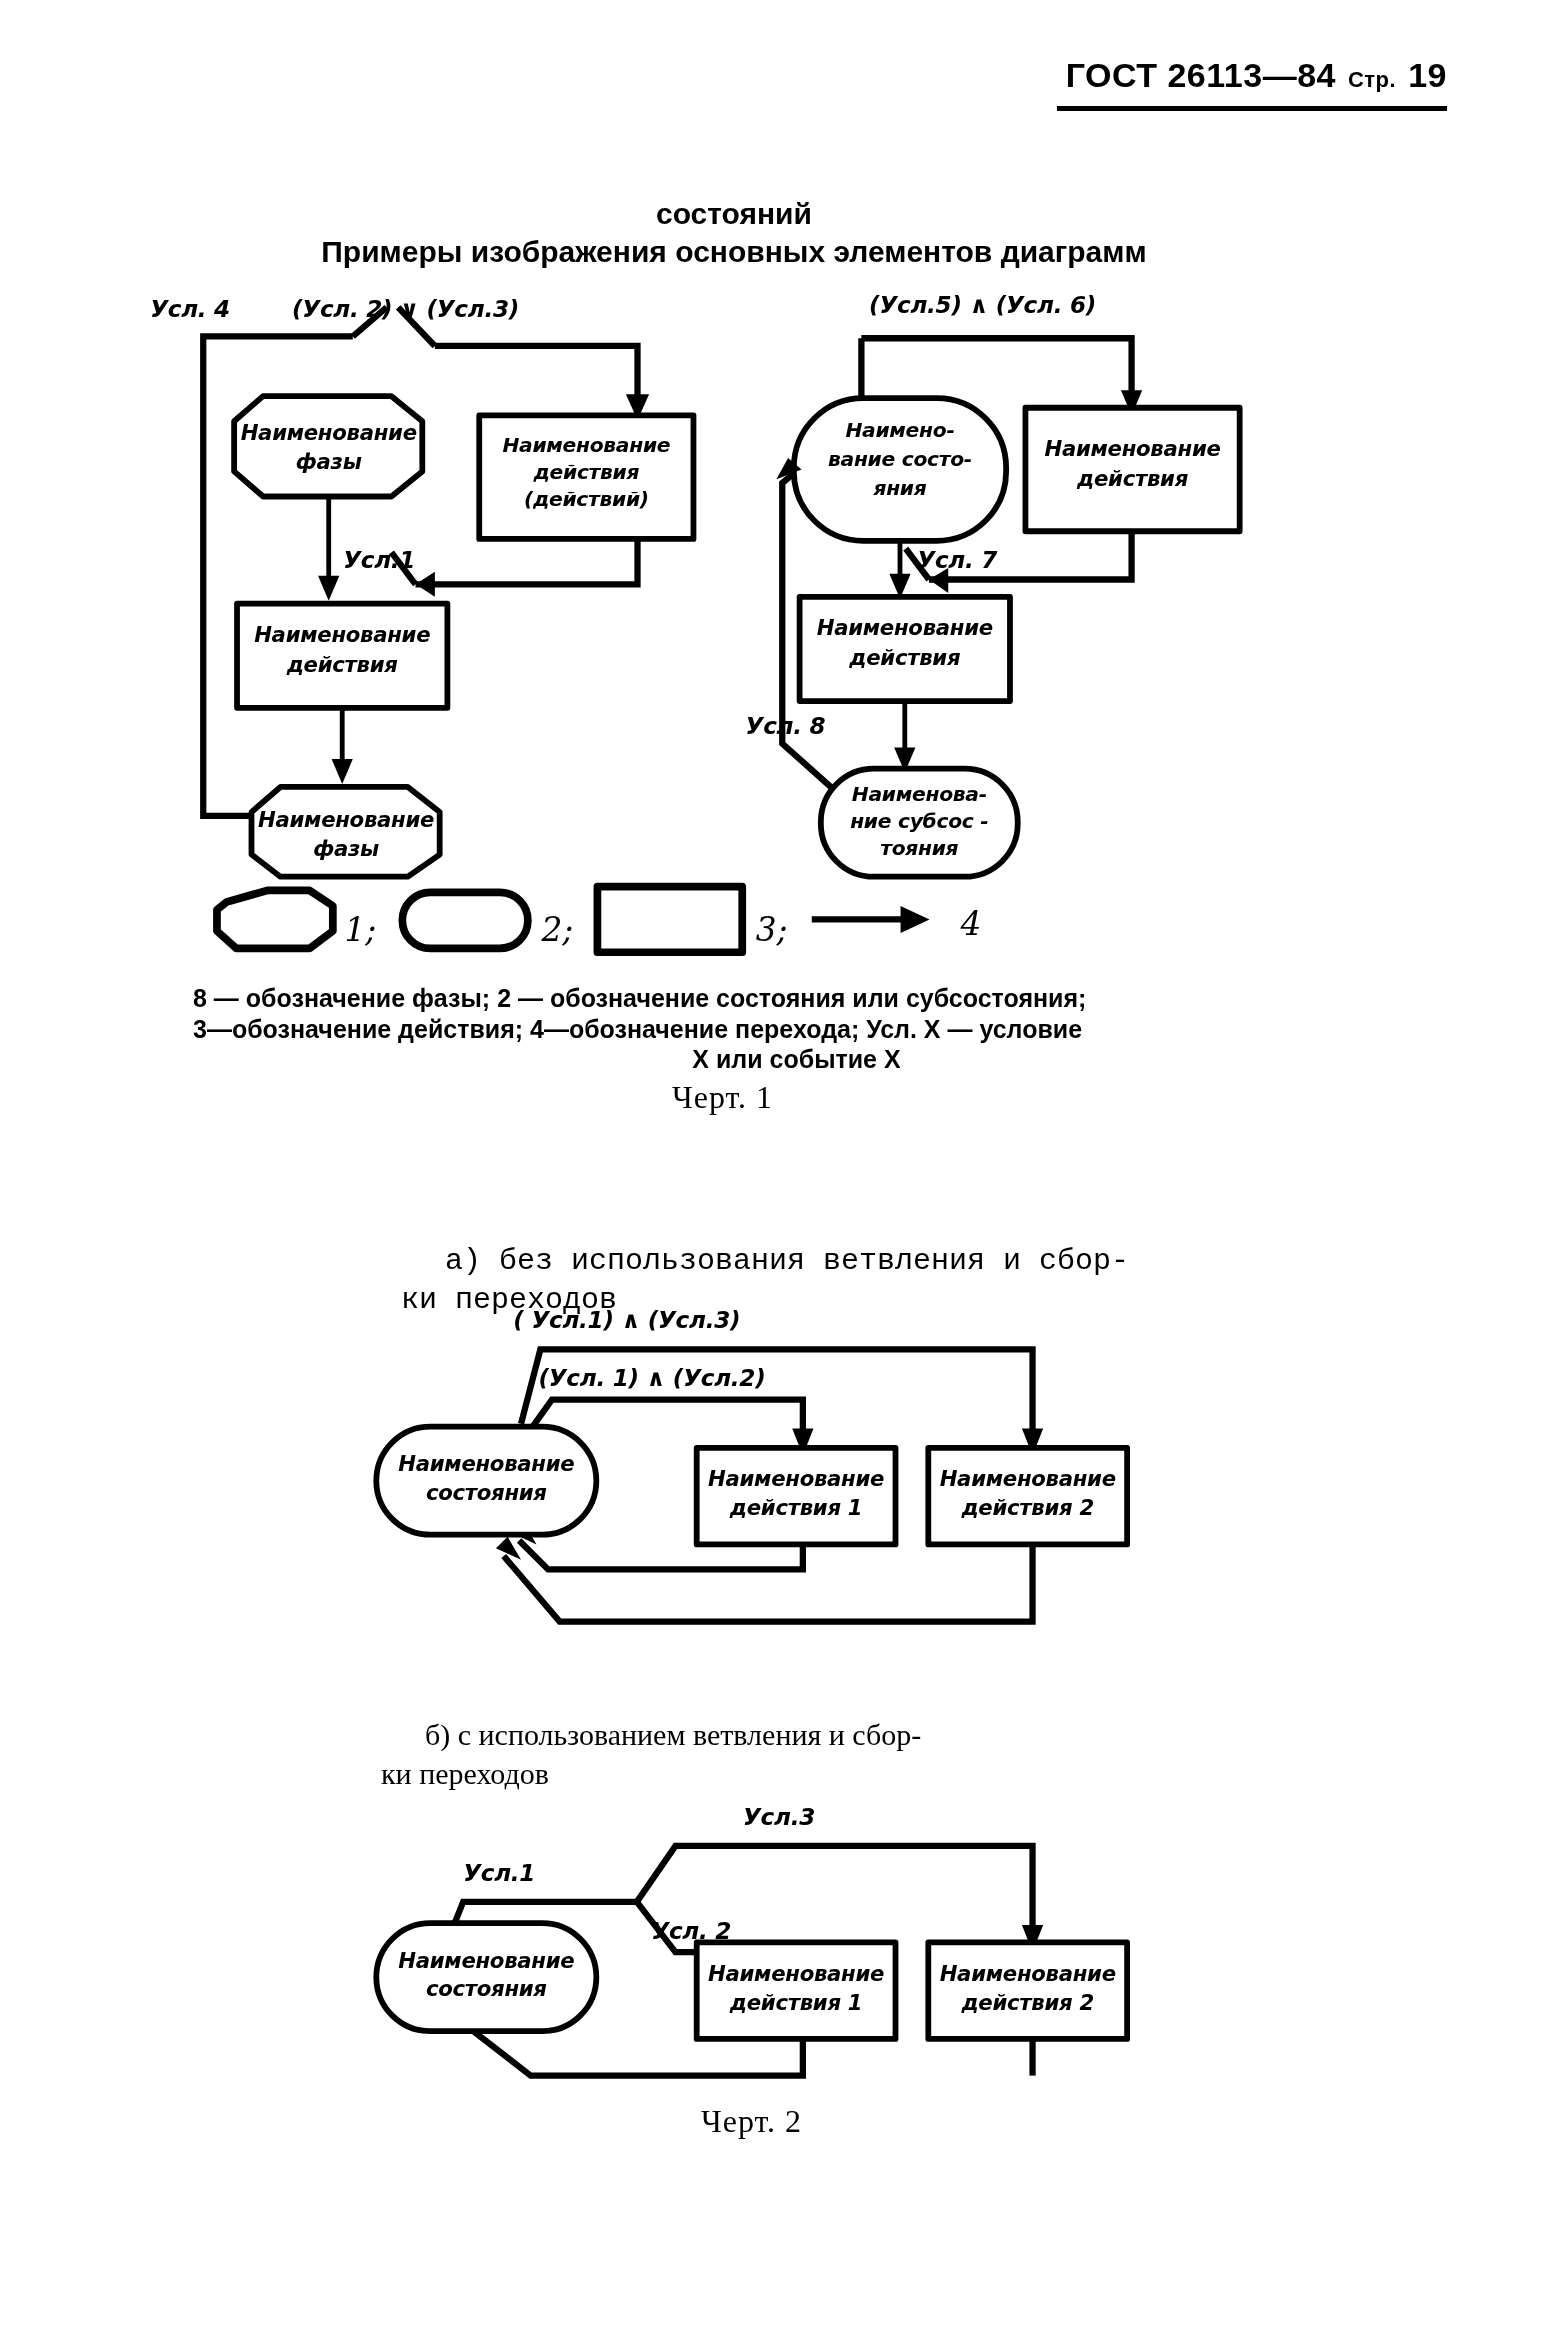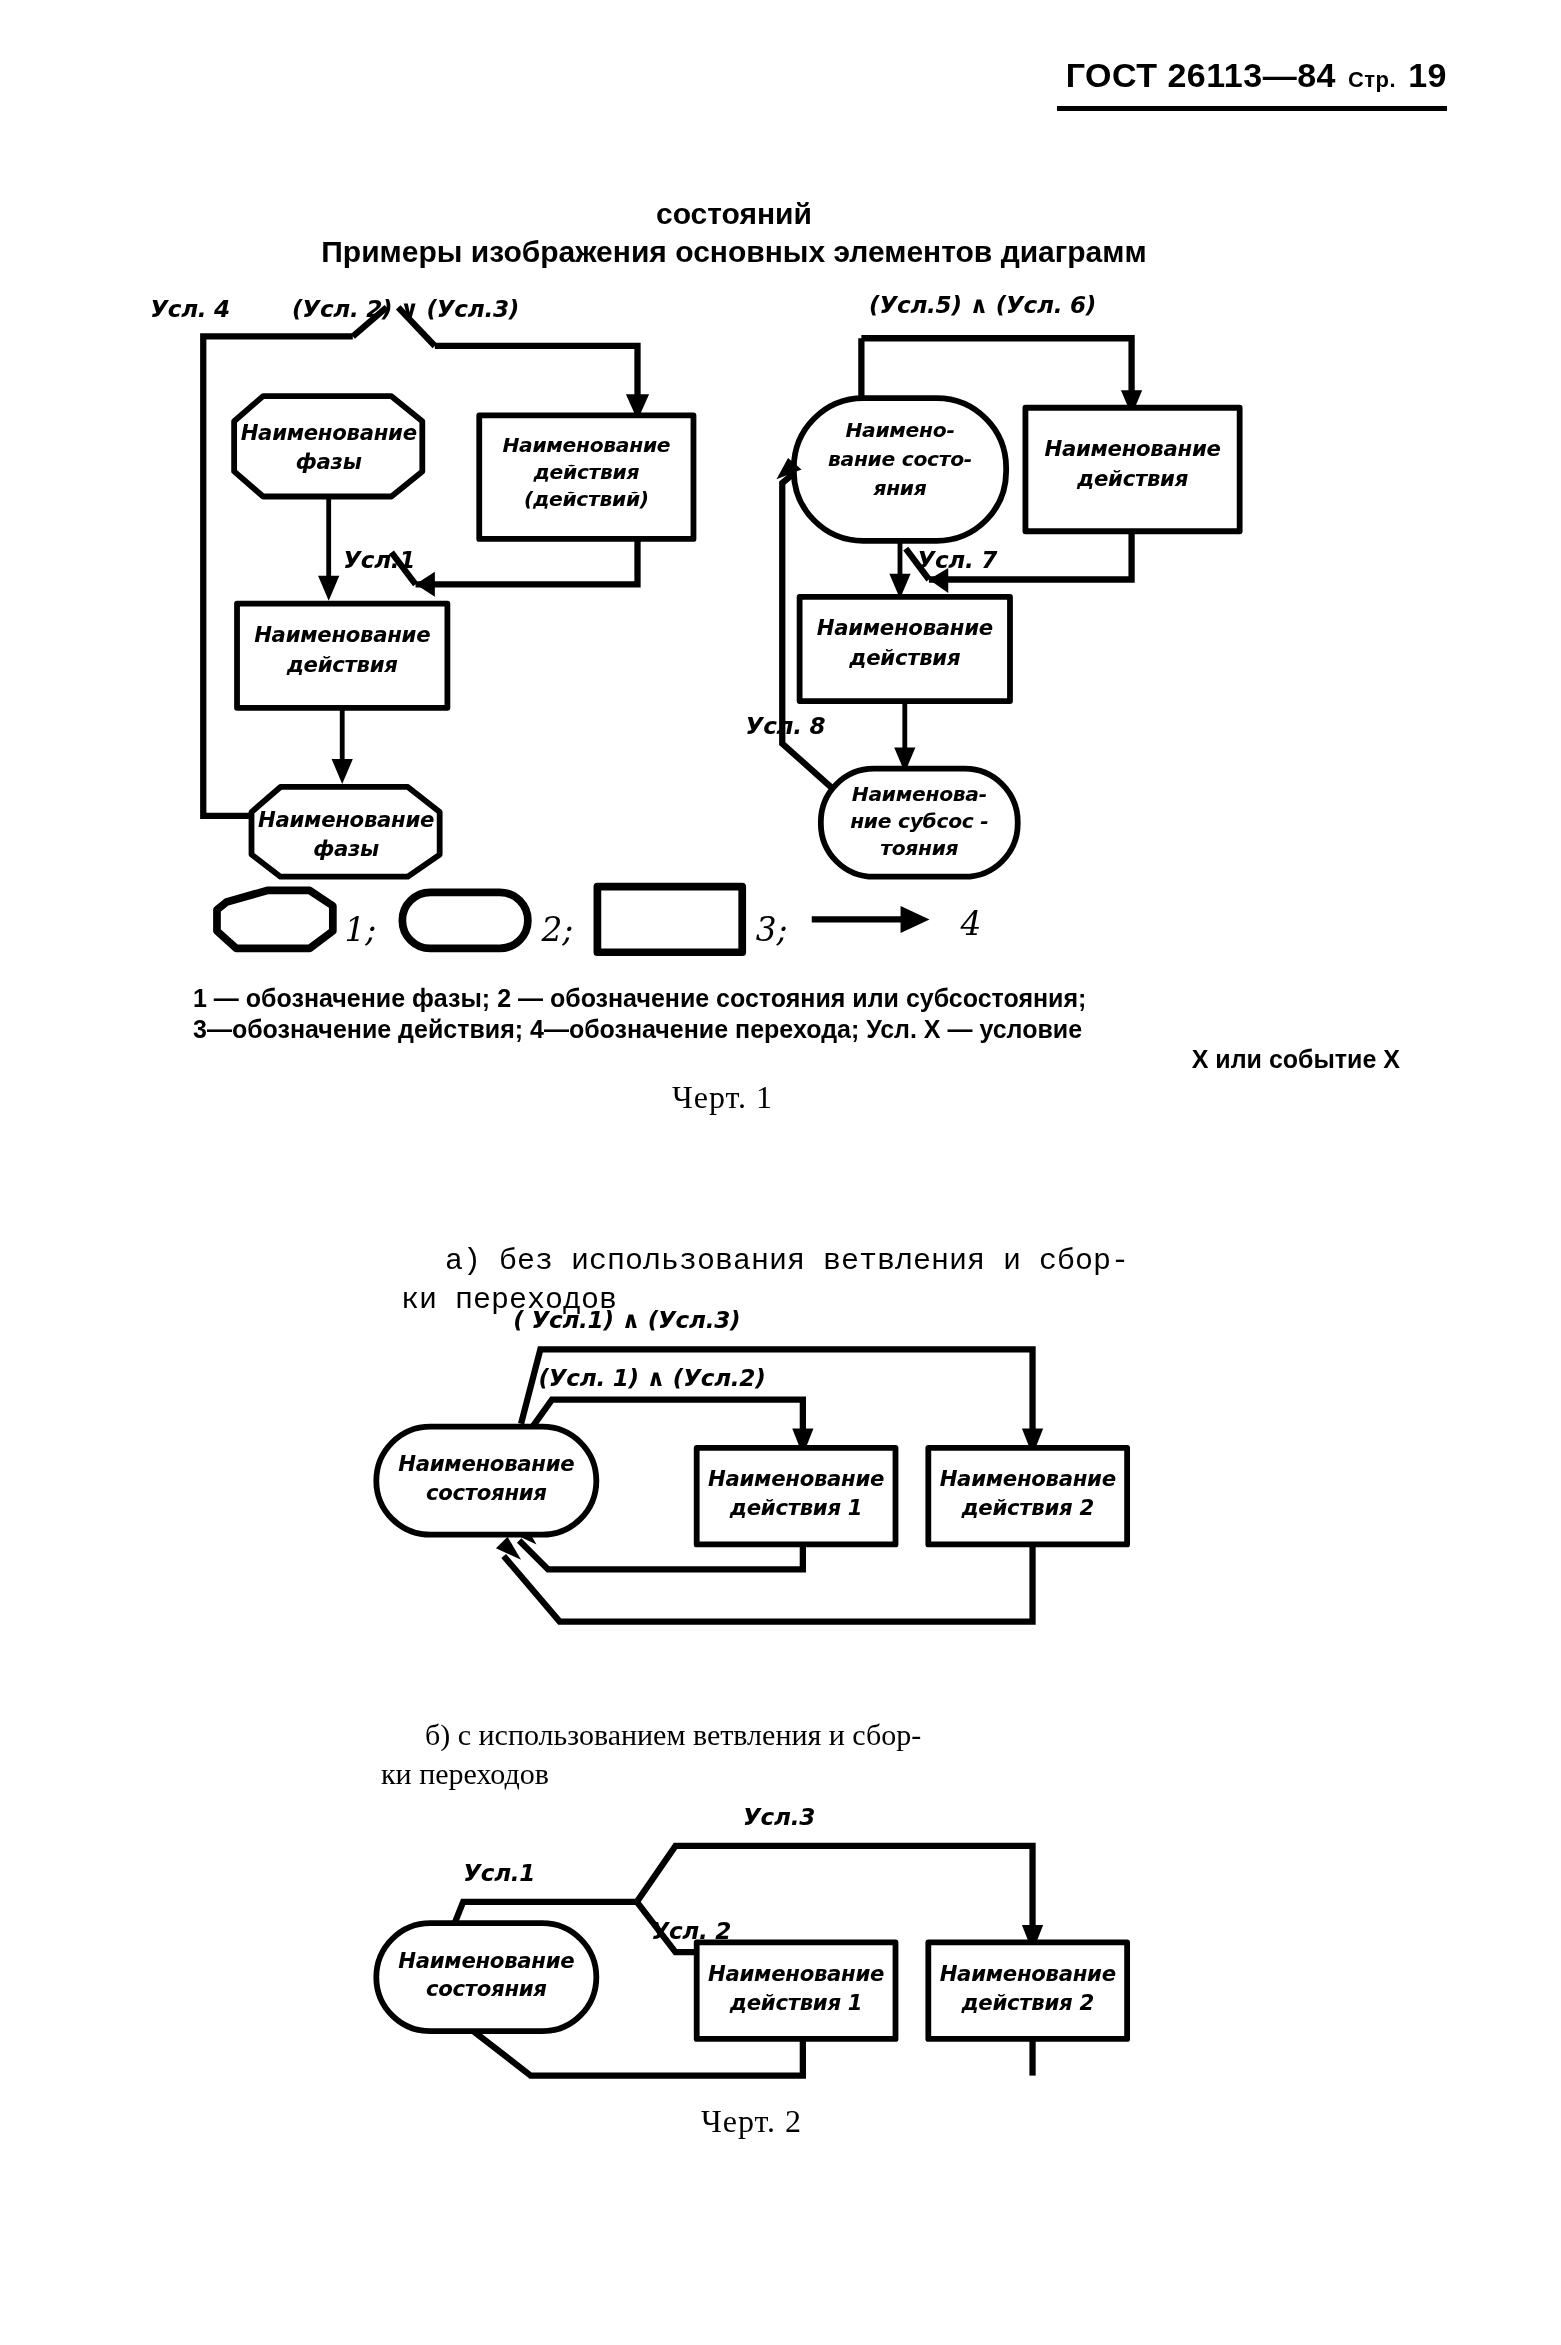--- a/index.html
+++ b/index.html
@@ -82,21 +82,21 @@
     position: absolute;
     top: 983px;
     left: 193px;
     width: 1207px;
     font-family: "Liberation Sans", "DejaVu Sans", sans-serif;
     font-weight: bold;
     font-size: 25px;
     line-height: 1.22;
   }
   .legend-caption .lc-line { display: block; white-space: nowrap; }
-  .legend-caption .lc-line.center { text-align: right; }
+  .legend-caption .lc-line.center { text-align: center; }
 
   .fig-caption {
     position: absolute;
     width: 100%;
     text-align: center;
     font-family: "Liberation Serif", "DejaVu Serif", serif;
     font-size: 32px;
     letter-spacing: 1px;
   }
   #cap1 { top: 1079px; left: -58px; }
@@ -265,21 +265,21 @@
       <rect class="legend-shape" x="424" y="16" width="150" height="68"></rect>
       <text class="num-text" x="588" y="72">3;</text>
 
       <path class="conn conn-thick" d="M 646 50 L 750 50"></path>
       <polygon points="768,50 738,36 738,64" fill="#000"></polygon>
       <text class="num-text" x="800" y="66">4</text>
     </svg>
   </div>
 
   <div class="legend-caption">
-    <span class="lc-line">1 — обозначение   фазы;   2 — обозначение   состояния  или  субсостояния;</span>
+    <span class="lc-line">8 — обозначение   фазы;   2 — обозначение   состояния  или  субсостояния;</span>
     <span class="lc-line">3—обозначение  действия;  4—обозначение  перехода;  Усл.  X — условие</span>
     <span class="lc-line center">X или событие X</span>
   </div>
 
   <div class="fig-caption" id="cap1">Черт. 1</div>
 
 
   <div class="para" id="sec-a">
     <div><span class="indent"></span><span>а) без  использования  ветвления и сбор-</span></div>
     <div>ки переходов</div>

